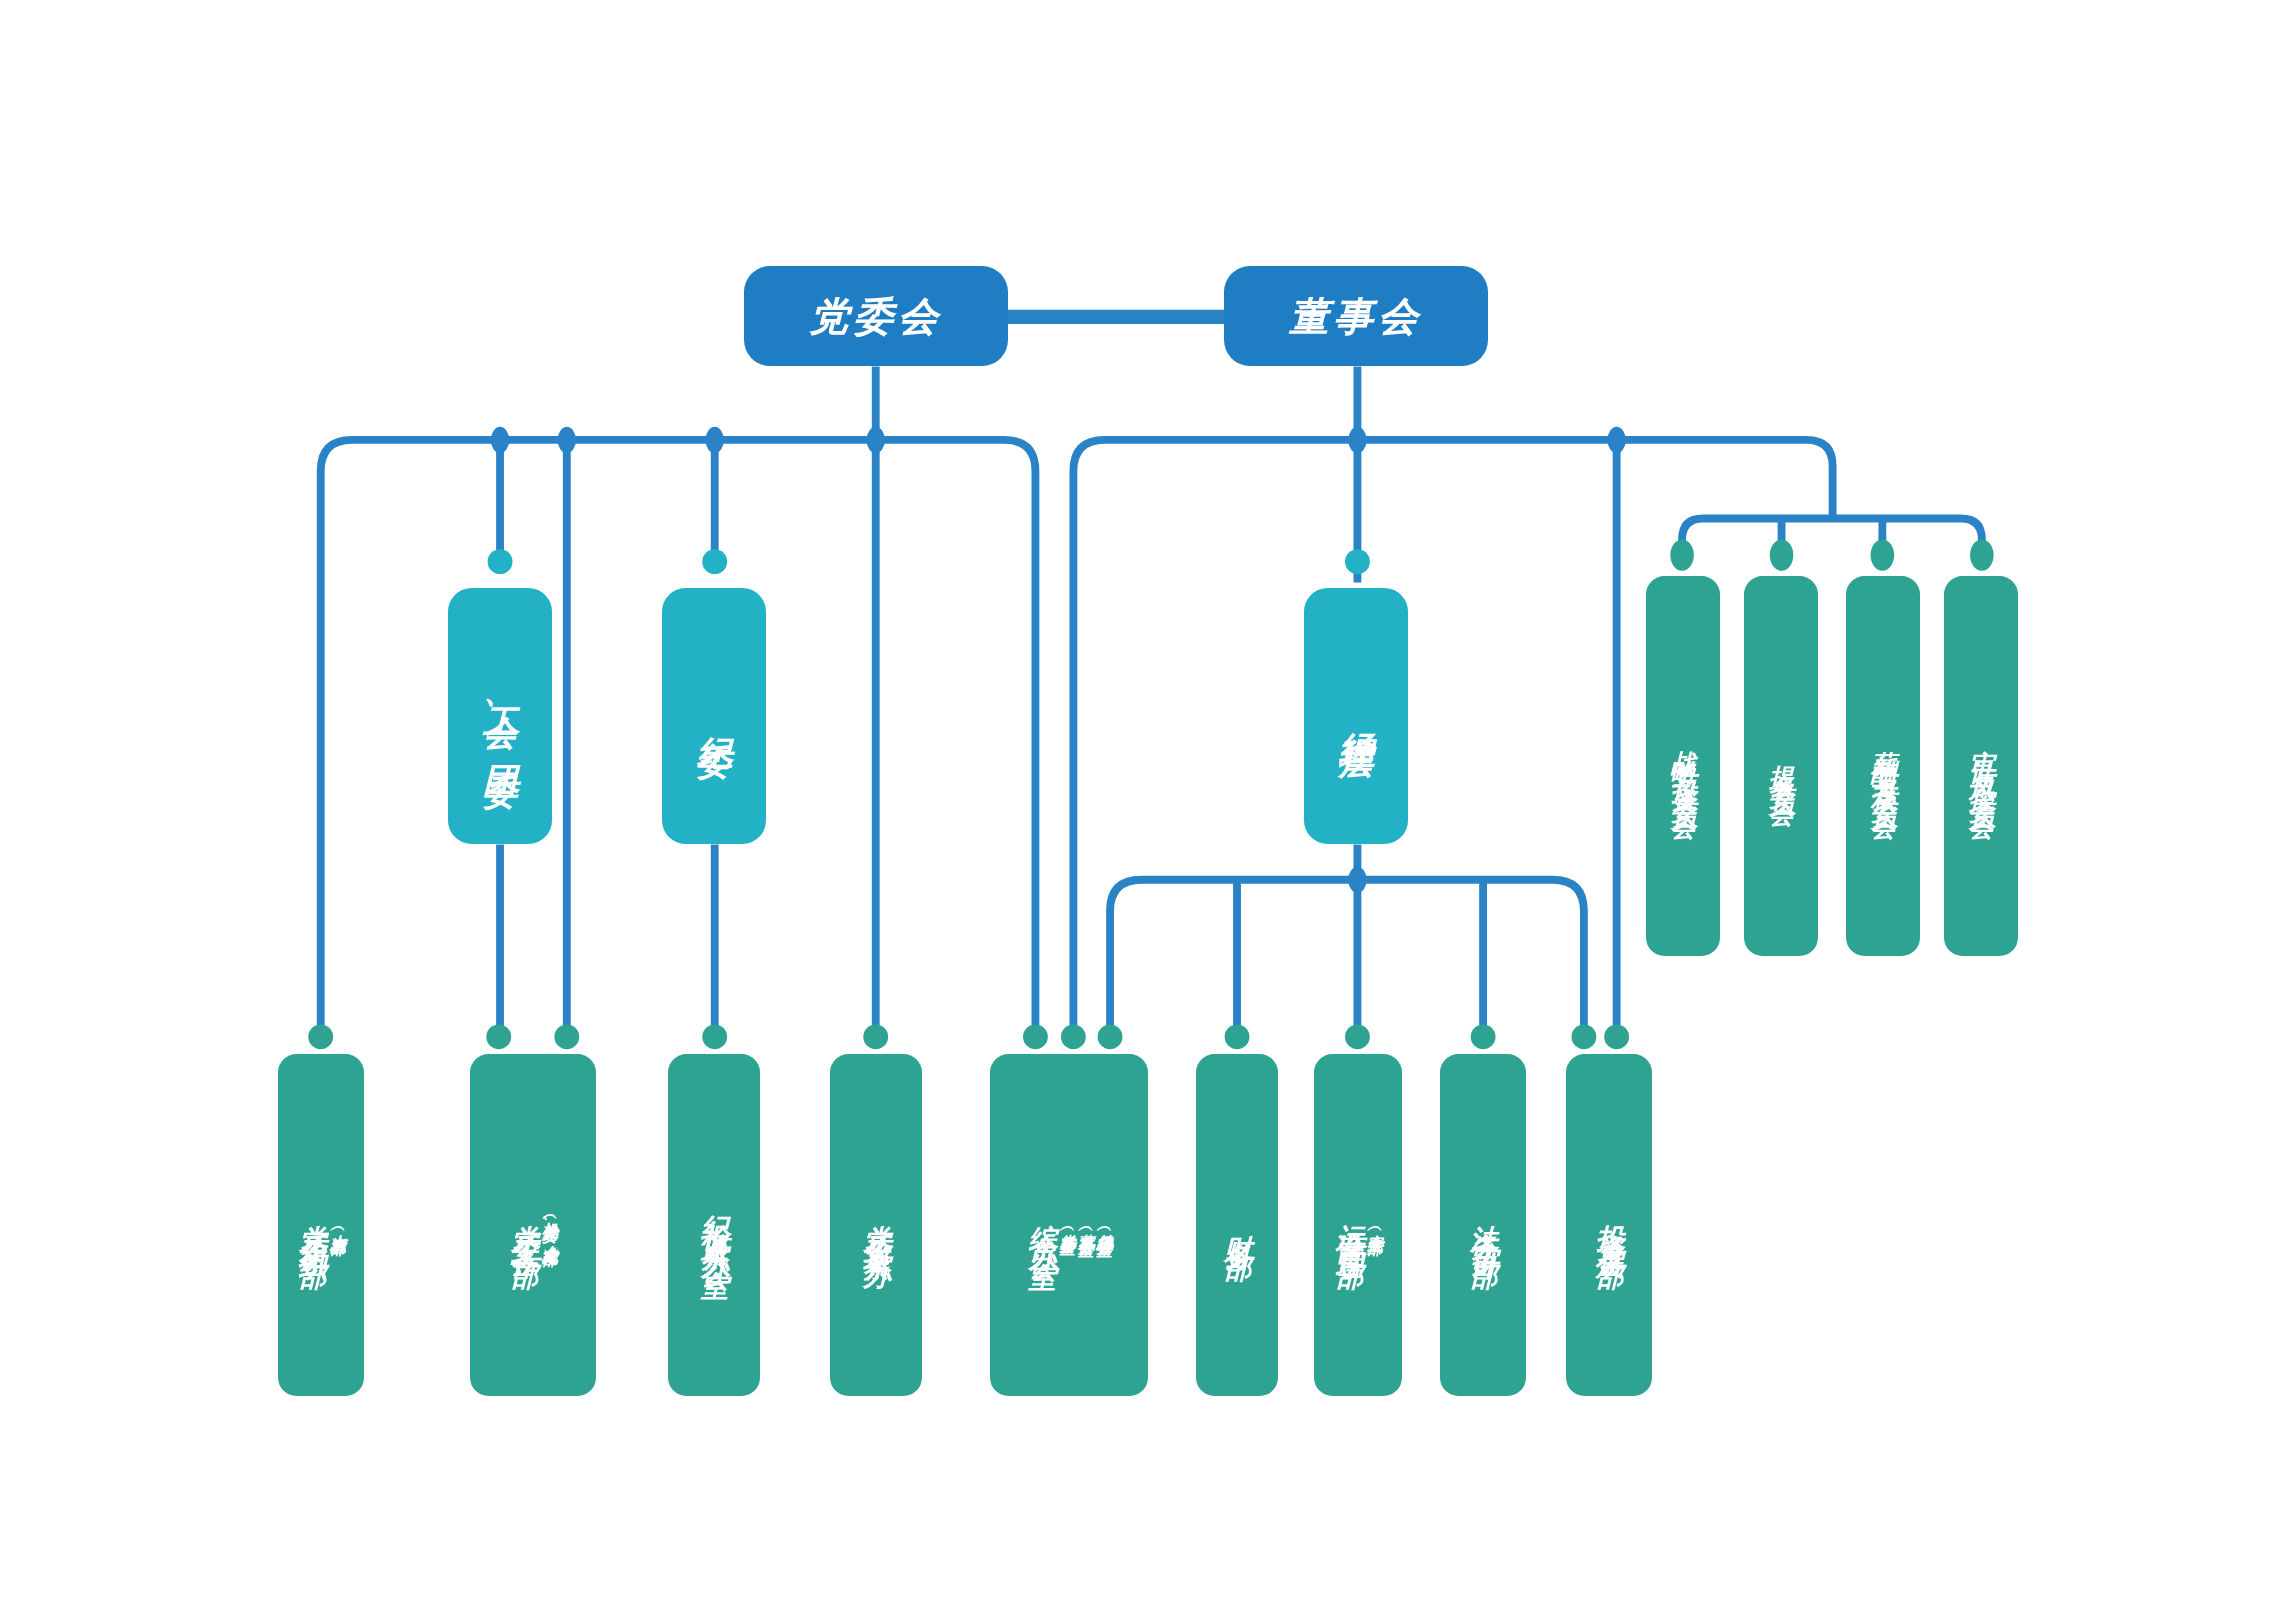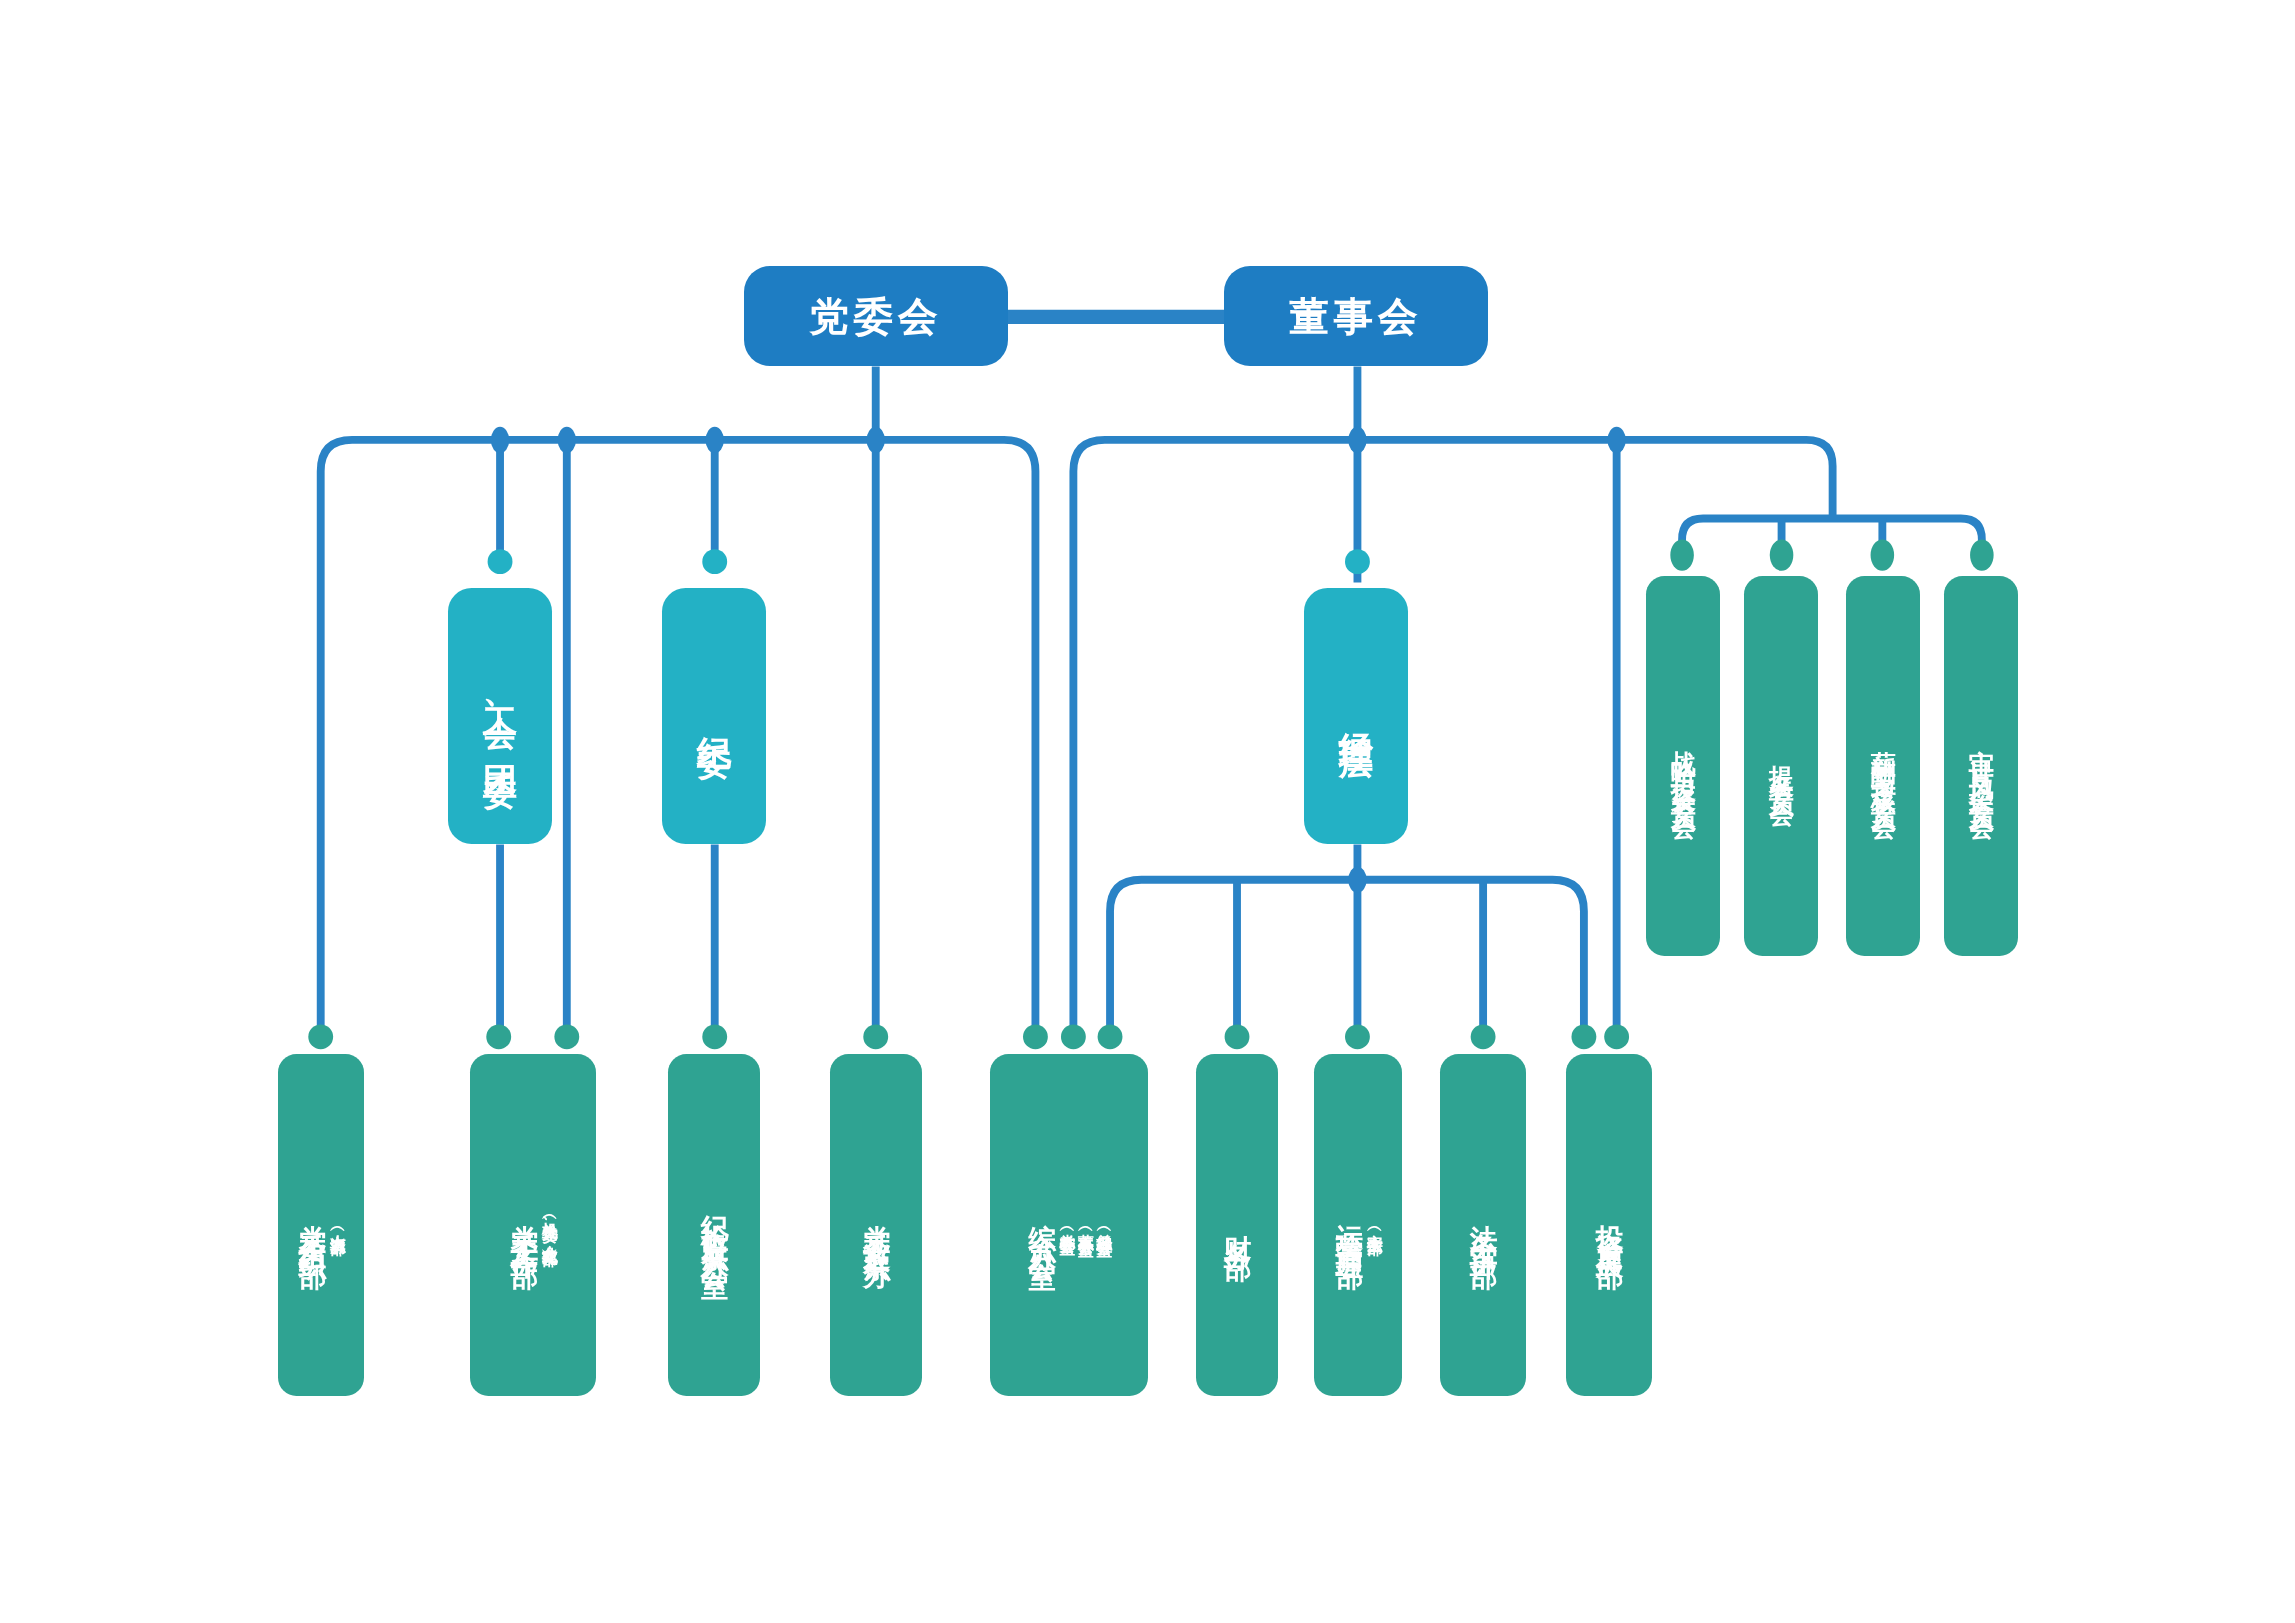--- a/index.html
+++ b/index.html
@@ -1,16 +1,16 @@
 <!DOCTYPE html>
 <html style="--blue: #1e7dc3; --cyan: #23b1c5; --green: #2fa392; --line: #2a83c6;font-size:10.5px"><head>
 <meta charset="utf-8">
 <style>
   html,body{margin:0;padding:0;background:#ffffff;}
-  .viewport{position:relative;width:2295px;height:1623px;overflow:hidden;background:#fff;}
+  .viewport{position:relative;width:2295px;height:1623px;overflow:hidden;background:#fff;font-style:italic;}
   .stage{position:absolute;left:0;top:0;width:1148px;height:812px;
          transform:scale(2);transform-origin:0 0;
          font-family:"Liberation Sans", sans-serif;}
   svg.wires{position:absolute;left:0;top:0;width:1148px;height:812px;}
   .ln{fill:none;stroke:var(--line);stroke-width:6;}
   .ln.thick{stroke-width:11;}
   .dot-line{fill:var(--line);}
   .dot-cyan{fill:var(--cyan);}
   .dot-green{fill:var(--green);}
 

